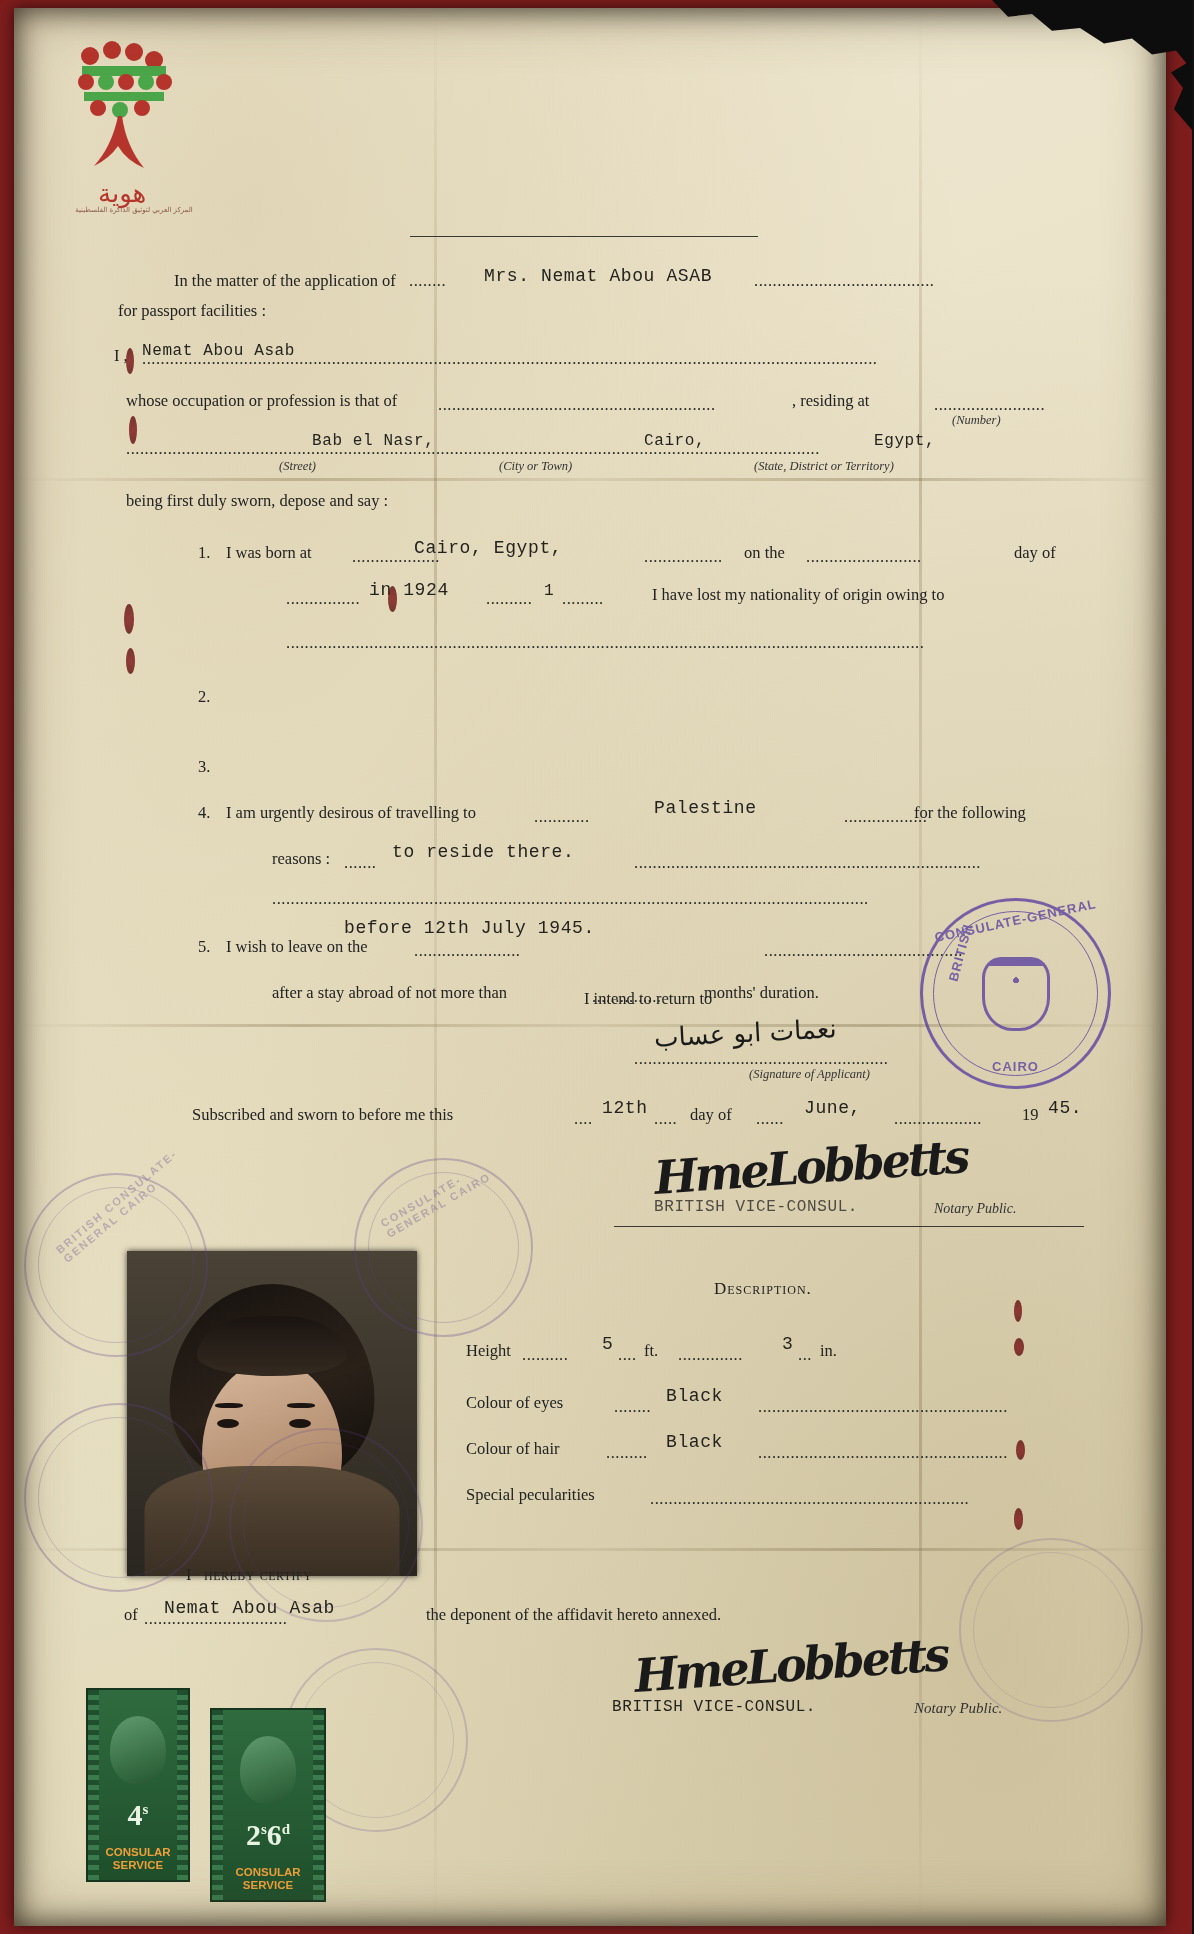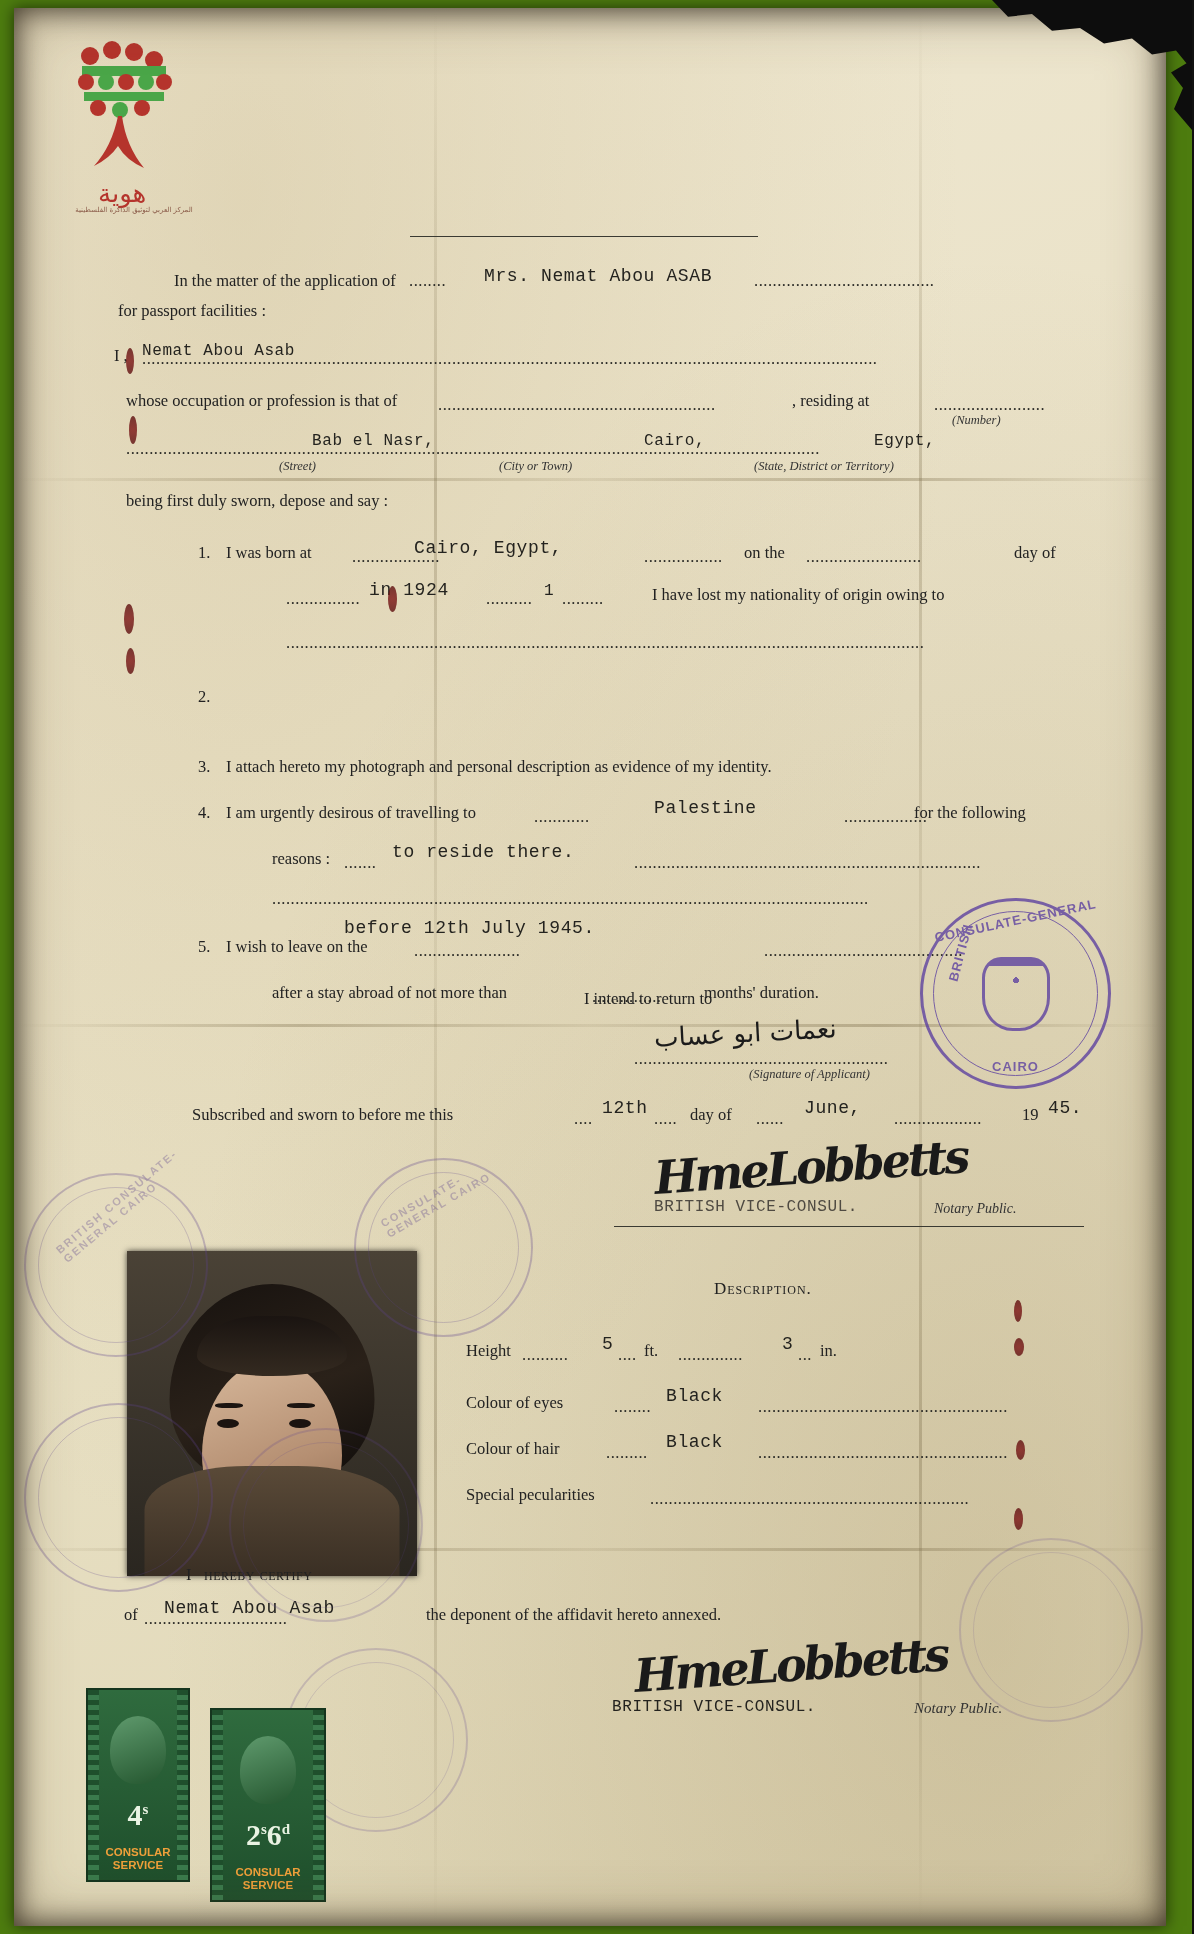--- a/index.html
+++ b/index.html
@@ -1,17 +1,17 @@
 <!DOCTYPE html>
 <html><head>
 <meta charset="utf-8">
 <style>
   html,body{margin:0;padding:0;background:#111;}
   body{width:1194px;height:1934px;overflow:hidden;font-family:"Liberation Serif",serif;}
-  #page{position:relative;width:1192px;height:1934px;background:#4d7c0f;text-decoration:underline;}
+  #page{position:relative;width:1192px;height:1934px;background:#7f1d1d;text-decoration:underline;}
 
   
   .paper{
     position:absolute;left:14px;top:8px;width:1152px;height:1918px;
     background:
       radial-gradient(ellipse at 20% 10%, rgba(190,170,120,.28), rgba(0,0,0,0) 55%),
       radial-gradient(ellipse at 85% 85%, rgba(160,140,95,.30), rgba(0,0,0,0) 60%),
       linear-gradient(160deg,#efe8d2 0%,#eae2c8 35%,#e7dfc2 60%,#ded5b4 100%);
     box-shadow:0 0 28px rgba(0,0,0,.8) inset, 0 0 14px rgba(0,0,0,.6);
   }
@@ -174,21 +174,20 @@
     <div class="tw lg" style="left:355px;top:572px;">in 1924</div>
     <div class="pr dots" style="left:472px;top:580px;">..........</div>
     <div class="tw" style="left:530px;top:574px;">1</div>
     <div class="pr dots" style="left:548px;top:580px;">.........</div>
     <div class="pr" style="left:638px;top:576px;">I have lost my nationality of origin owing to</div>
     <div class="pr dots" style="left:272px;top:624px;width:800px;overflow:hidden;">..........................................................................................................................................</div>
 
     <div class="pr" style="left:184px;top:678px;">2.</div>
 
     <div class="pr" style="left:184px;top:748px;">3.</div>
-    <div class="pr" style="left:212px;top:748px;width:850px;">I attach hereto my photograph and personal description as evidence of my identity.</div>
 
     <div class="pr" style="left:184px;top:794px;">4.</div>
     <div class="pr" style="left:212px;top:794px;">I am urgently desirous of travelling to</div>
     <div class="pr dots" style="left:520px;top:798px;">............</div>
     <div class="tw lg" style="left:640px;top:790px;">Palestine</div>
     <div class="pr dots" style="left:830px;top:798px;">..................</div>
     <div class="pr" style="left:900px;top:794px;">for the following</div>
 
     <div class="pr" style="left:258px;top:840px;">reasons :</div>
     <div class="pr dots" style="left:330px;top:844px;">.......</div>

